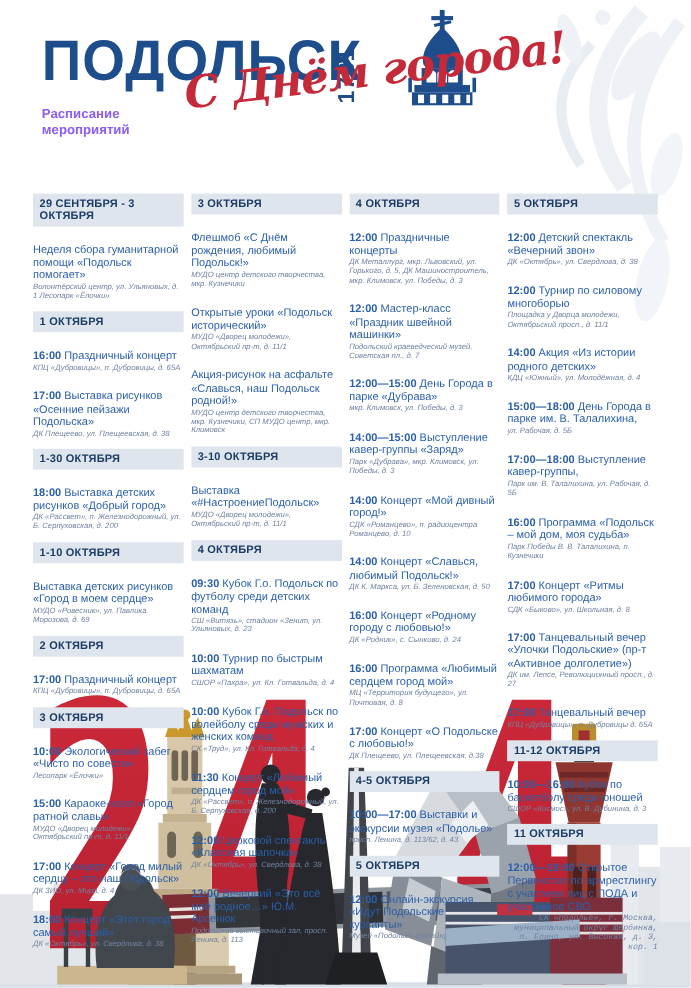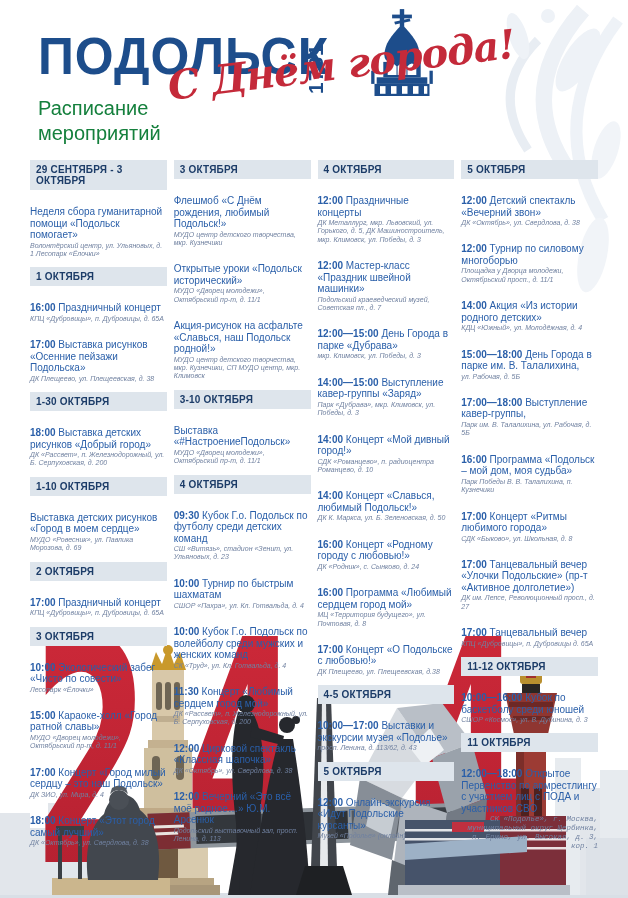--- a/index.html
+++ b/index.html
@@ -14,25 +14,25 @@
   
   .logo-title{position:absolute;left:38px;top:30px;font-size:52px;font-weight:bold;
       color:#1d4d8b;letter-spacing:1px;transform:scaleX(.96);transform-origin:left top;line-height:1;}
   .logo-year{position:absolute;left:305px;top:36px;font-size:21px;font-weight:bold;color:#1d4d8b;
       writing-mode:vertical-rl;transform:rotate(180deg);letter-spacing:1px;height:58px;line-height:1;}
   .church{position:absolute;left:368px;top:8px;}
   .tagline{position:absolute;left:168px;top:62px;width:400px;
       font-family:"DejaVu Serif",serif;font-style:italic;font-weight:bold;
       font-size:40px;color:#c42a3a;transform:rotate(-7deg);transform-origin:left center;
       letter-spacing:-1px;white-space:nowrap;}
-  .schedule-label{position:absolute;left:38px;top:96px;font-size:20px;line-height:1.25;
-      color:#15803d;font-weight:normal;}
+  .schedule-label{position:absolute;left:38px;top:96px;font-size:12px;line-height:1.25;
+      color:#8b5cf6;font-weight:bold;}
 
   
-  .events-grid{position:absolute;left:30px;top:160px;width:568px;
+  .events-grid{position:absolute;left:30px;top:176px;width:568px;
       display:grid;grid-template-columns:repeat(4,1fr);column-gap:7px;align-items:start;z-index:3;}
   .events-col{min-width:0;}
   .date-header{background:#dee5ec;color:#1c3c68;font-weight:bold;font-size:10px;
       letter-spacing:.2px;padding:4px 6px;margin:9px 0 7px 0;line-height:1.1;}
   .events-col .date-header:first-child{margin-top:0;}
   .event{margin:16px 0 6px 0;}
   .event-title{margin:0;font-size:10px;line-height:1.15;color:#2a5fa9;}
   .event-time{font-weight:bold;}
   .venue{font-size:7px;line-height:1.2;color:#7081a0;font-style:italic;margin-top:1px;}
   .events-col:last-child .event:last-child .venue{text-align:right;font-size:7.5px;font-family:Liberation Mono, monospace;}

